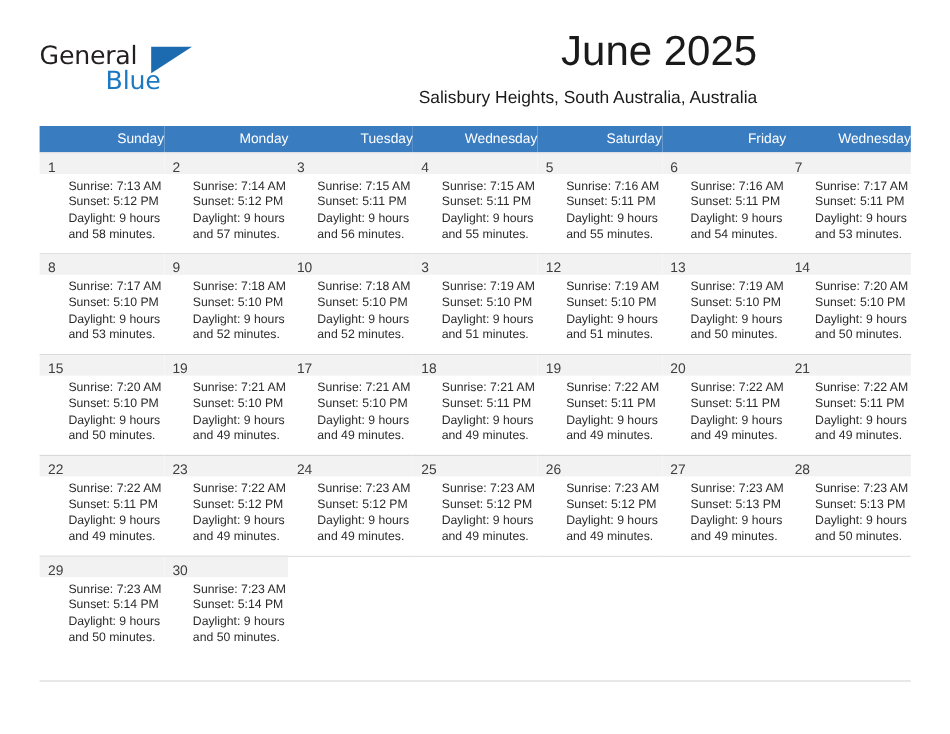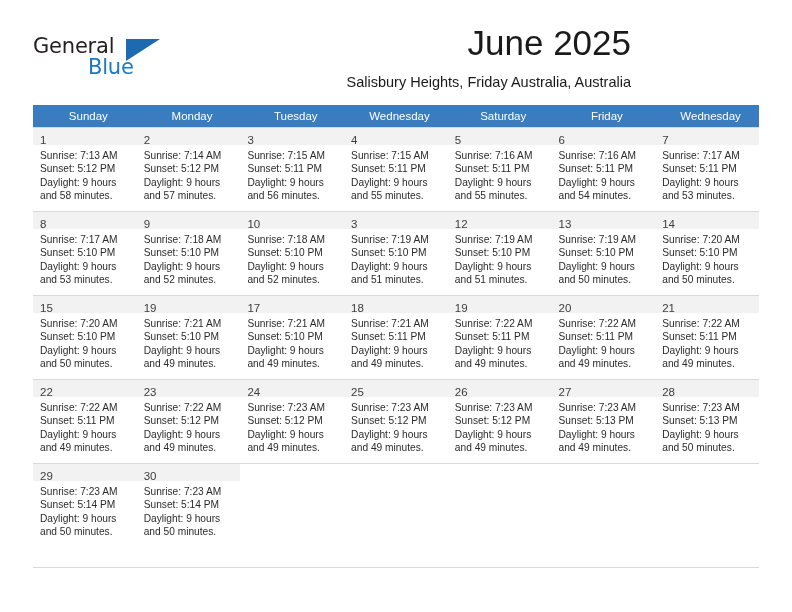--- a/index.html
+++ b/index.html
@@ -95,21 +95,21 @@
     top: 105px;
     width: 726px;
     border-collapse: collapse;
     table-layout: fixed;
   }
   .calendar th {
     background: #3a7cc0;
     color: #ffffff;
     font-size: 11.5px;
     font-weight: 400;
-    text-align: center;
+    text-align: right;
     padding: 5px 0 5px 7px;
     height: 12px;
     border: none;
   }
   .calendar td {
     vertical-align: top;
     padding: 0;
     border: none;
     width: 103.71px;
     height: 84px;
@@ -129,20 +129,21 @@
     box-sizing: border-box;
     padding: 2px 0 0 7px;
   }
   .daynum {
     font-size: 11.5px;
     color: #3d3d3d;
     line-height: 14px;
   }
   .cell-body {
     padding: 4px 4px 0 7px;
+    margin-left: 17px;
   }
   .cell-line {
     font-size: 10.2px;
     line-height: 13.4px;
     color: #2b2b2b;
     white-space: nowrap;
   }
   .empty-cell {
     height: 84px;
     border-top: 1px solid #d9d9d9;
@@ -164,21 +165,21 @@
 
   <div class="header">
 
     <div class="logo">
       <span class="logo-general">General</span>
       <span class="logo-triangle"></span>
       <span class="logo-blue">Blue</span>
     </div>
 
     <div class="title">June 2025</div>
-    <div class="subtitle">Salisbury Heights, Friday Australia, Australia</div>
+    <div class="subtitle">Salisbury Heights, South Australia, Australia</div>
   </div>
 
   <table class="calendar">
     <thead>
       <tr>
         <th>Sunday</th>
         <th>Monday</th>
         <th>Tuesday</th>
         <th>Wednesday</th>
         <th>Saturday</th>

